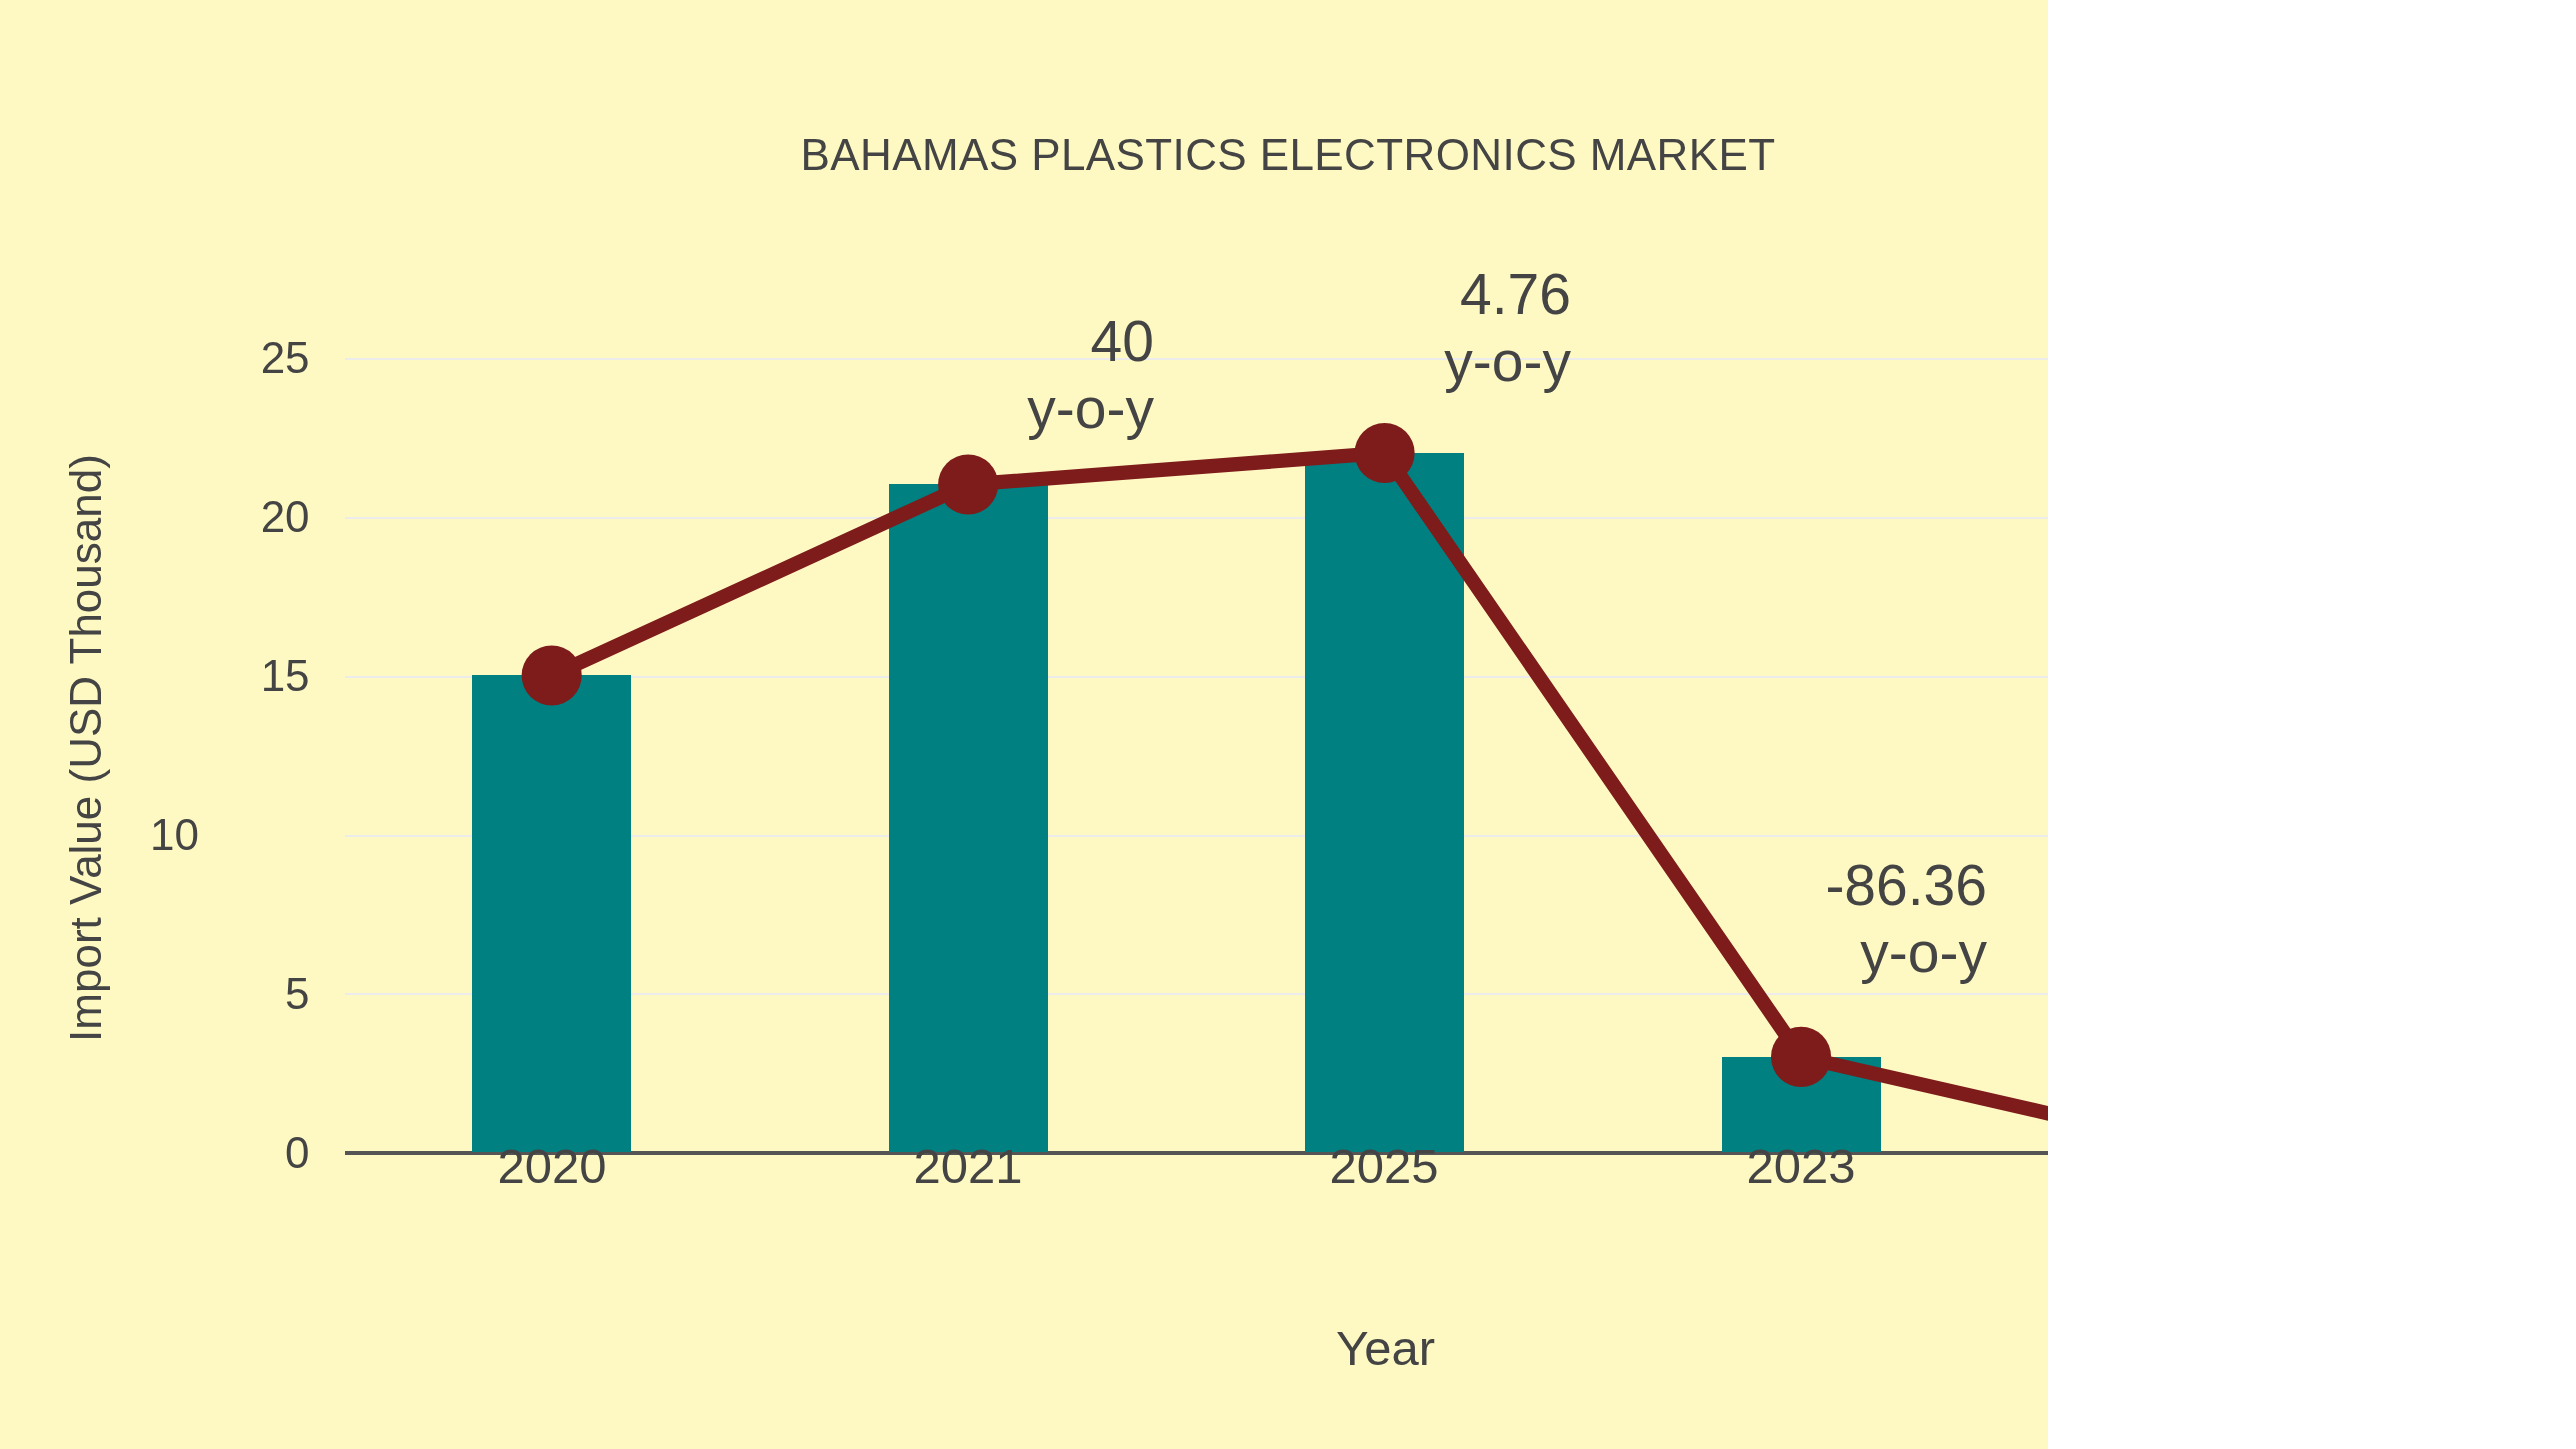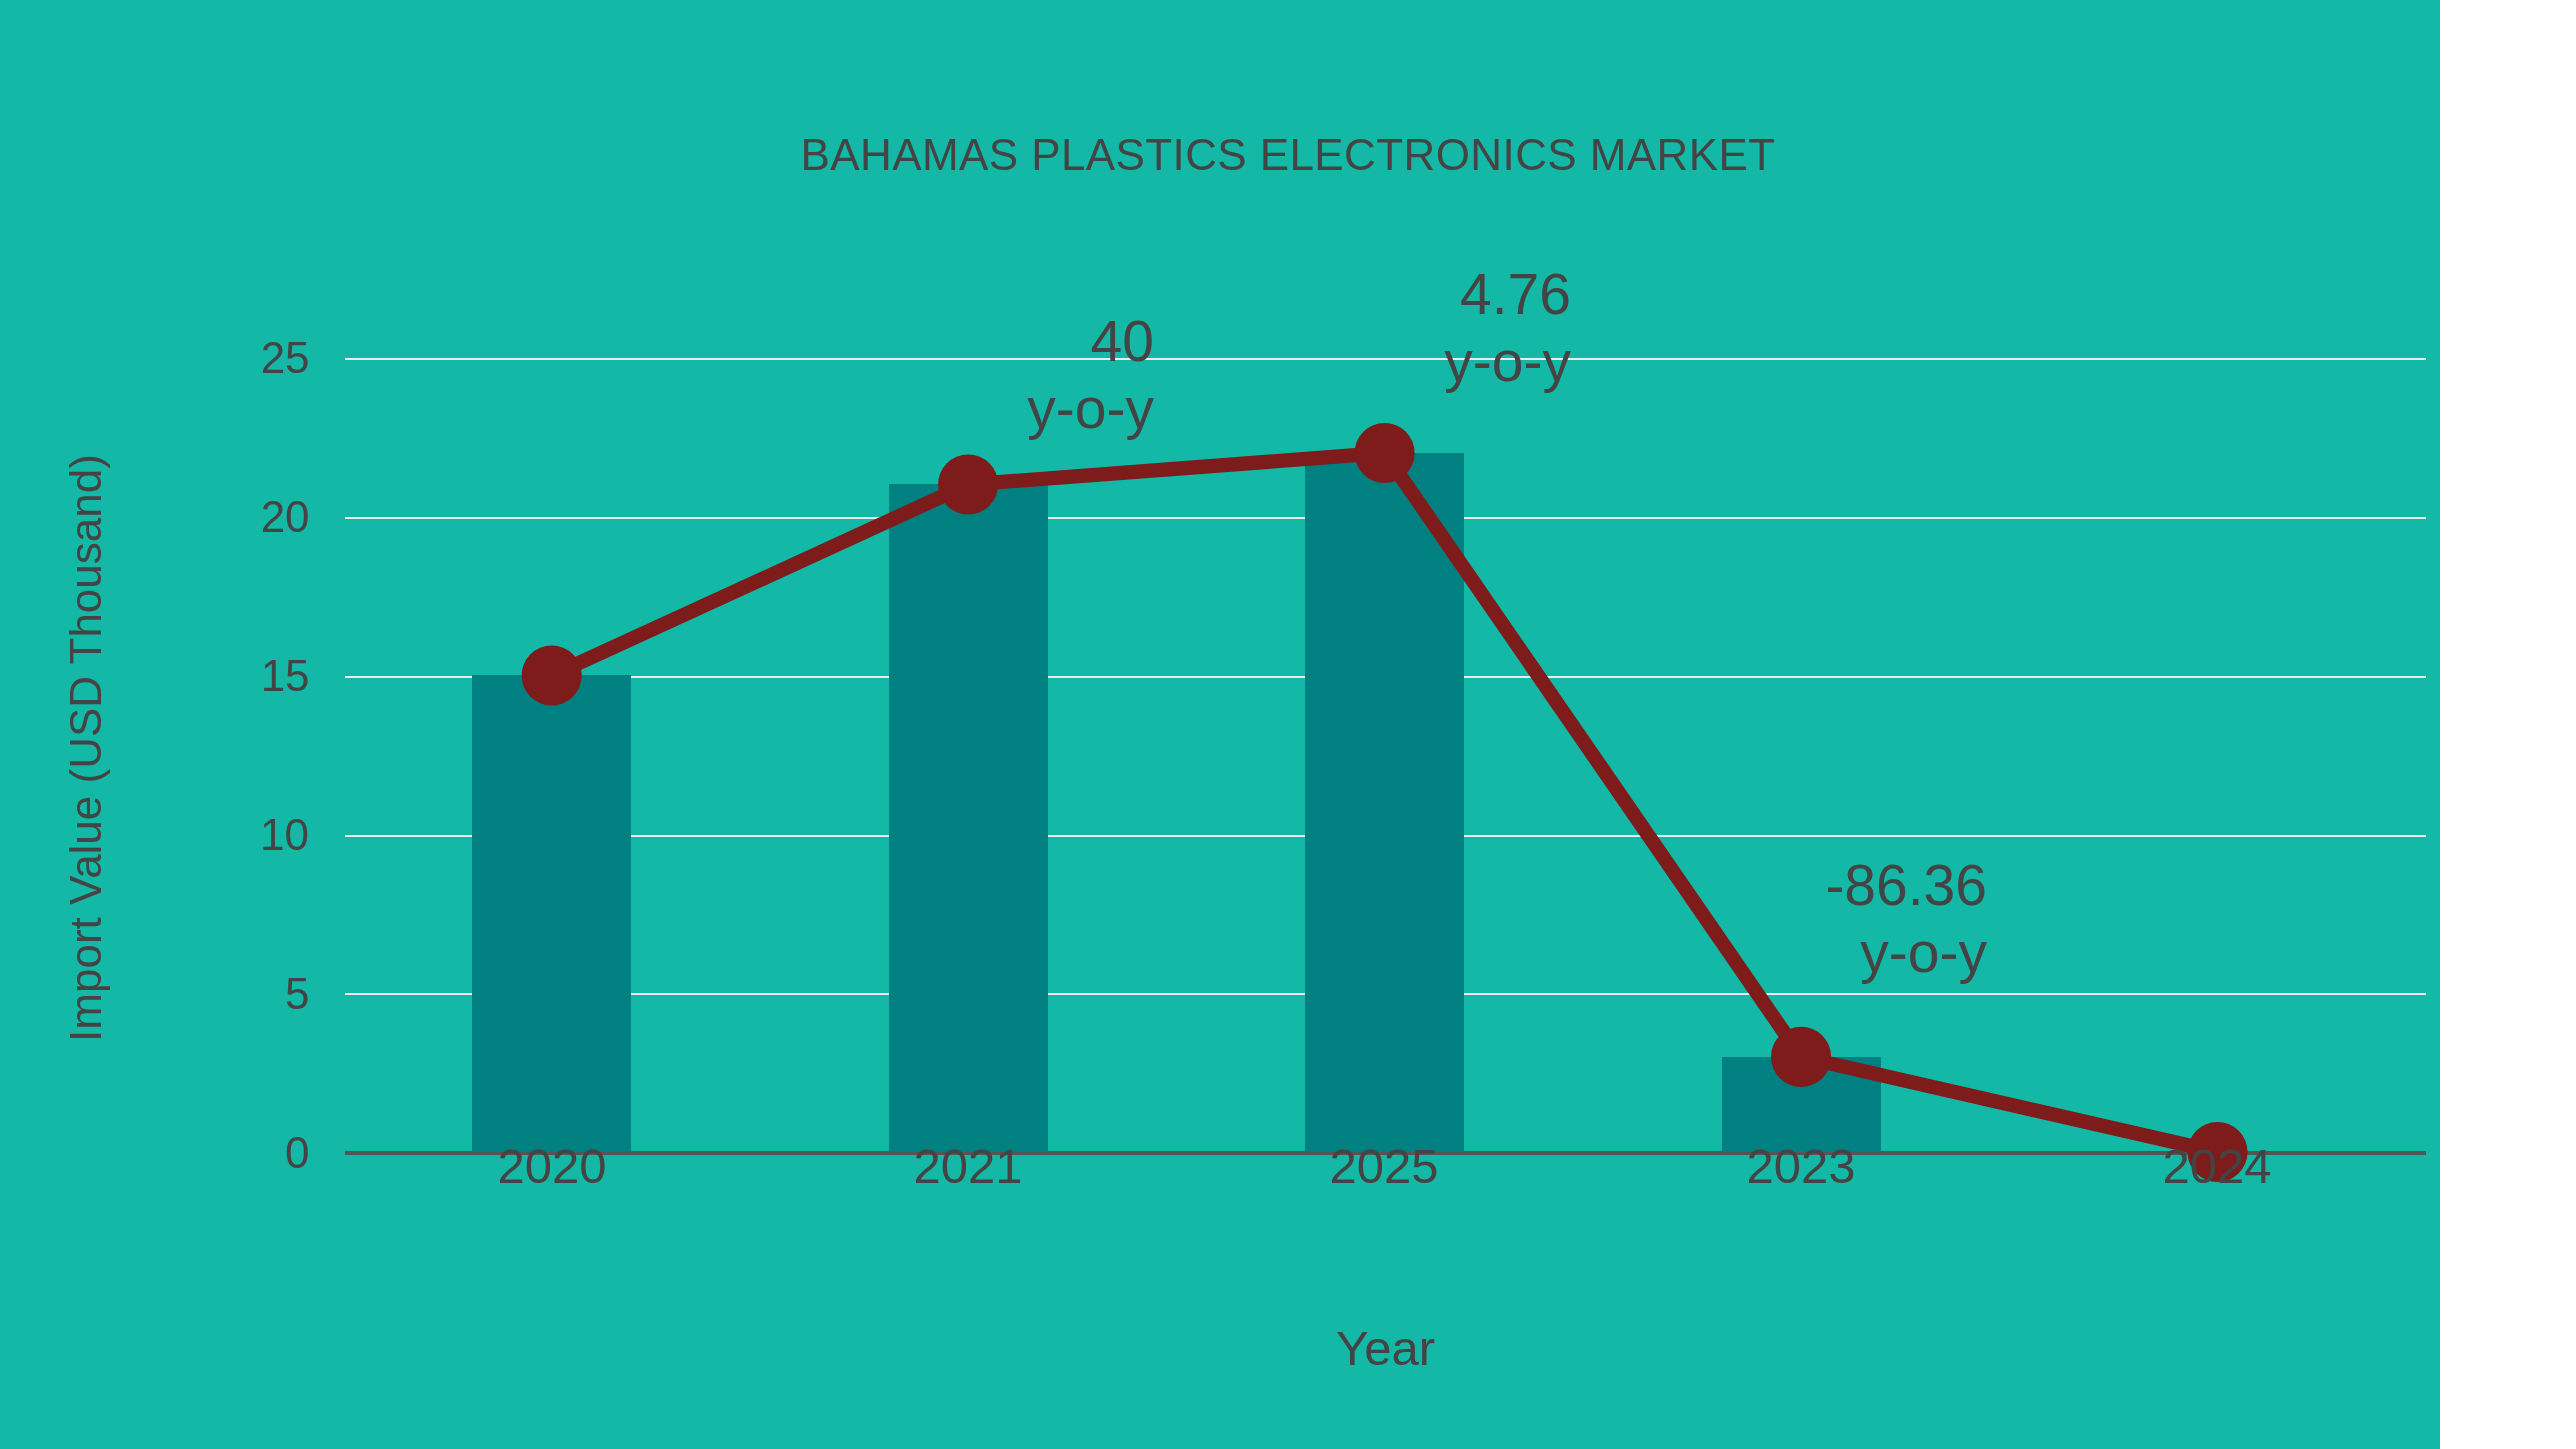--- a/index.html
+++ b/index.html
@@ -5,23 +5,23 @@
   html, body {
     margin: 0;
     padding: 0;
     background: #ffffff;
   }
   body {
     font-family: "Liberation Sans", sans-serif;
   }
   #page {
     position: relative;
-    width: 2440px;
+    width: 2048px;
     height: 1449px;
-    background: #14b8a6;
+    background: #fef9c3;
     overflow: hidden;
   }
 
   
   #chart-title {
     position: absolute;
     left: 0;
     top: 130px;
     width: 2576px;
     text-align: center;
@@ -142,21 +142,21 @@
     <div class="gridline" style="top:318px;"></div>
     <div class="gridline" style="top:477px;"></div>
     <div class="gridline" style="top:635px;"></div>
   </div>
 
   <div id="axis-line-x"></div>
 
   <div class="ytick" style="left:8.6px;  top:336px;text-align:right;">25</div>
   <div class="ytick" style="left:8.6px;  top:495px;">20</div>
   <div class="ytick" style="left:8.6px;  top:654px;">15</div>
-  <div class="ytick" style="left:8px;  top:813px;">10</div>
+  <div class="ytick" style="left:24px;  top:813px;text-align:center;">10</div>
   <div class="ytick" style="left:8.6px;  top:972px;">5</div>
   <div class="ytick" style="left:8.6px;  top:1131px;">0</div>
 
   <div class="bar" style="left:472px;  width:159px; top:675px;  height:477px;"></div>
   <div class="bar" style="left:889px; width:159px; top:484px;  height:668px;"></div>
   <div class="bar" style="left:1305px; width:159px; top:453px;  height:699px;"></div>
   <div class="bar" style="left:1722px; width:159px; top:1057px; height:95px;"></div>
 
   <svg id="line-layer" viewBox="0 0 3600 2025">
     <polyline points="771,944 1353,677 1935,633 2517,1477 3099,1610" fill="none" stroke="#7E1B1B" stroke-width="20" stroke-linejoin="round" stroke-linecap="round"></polyline>

